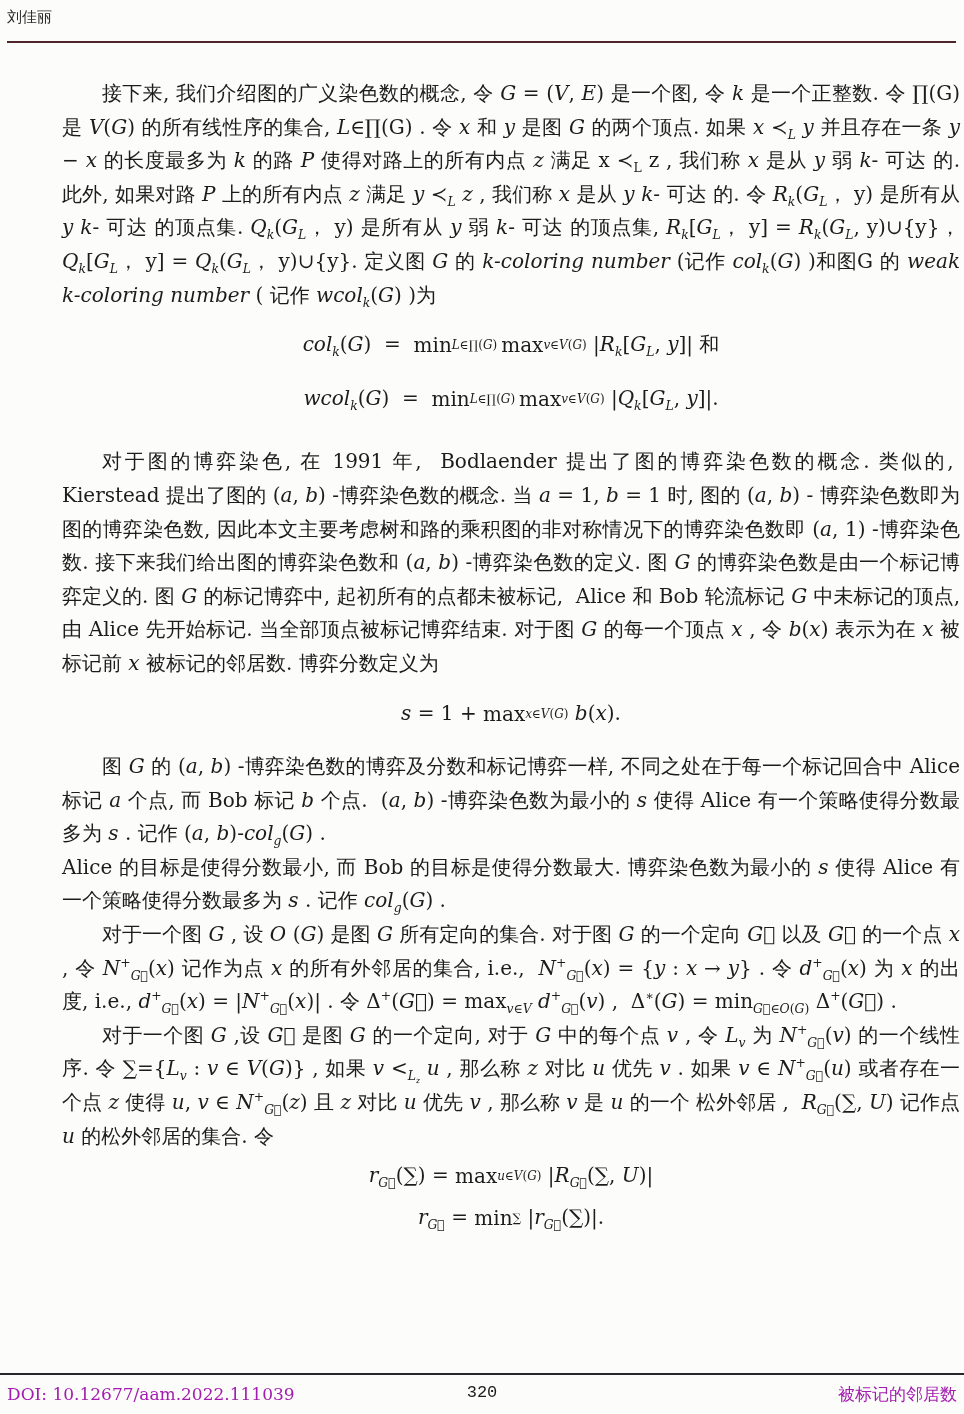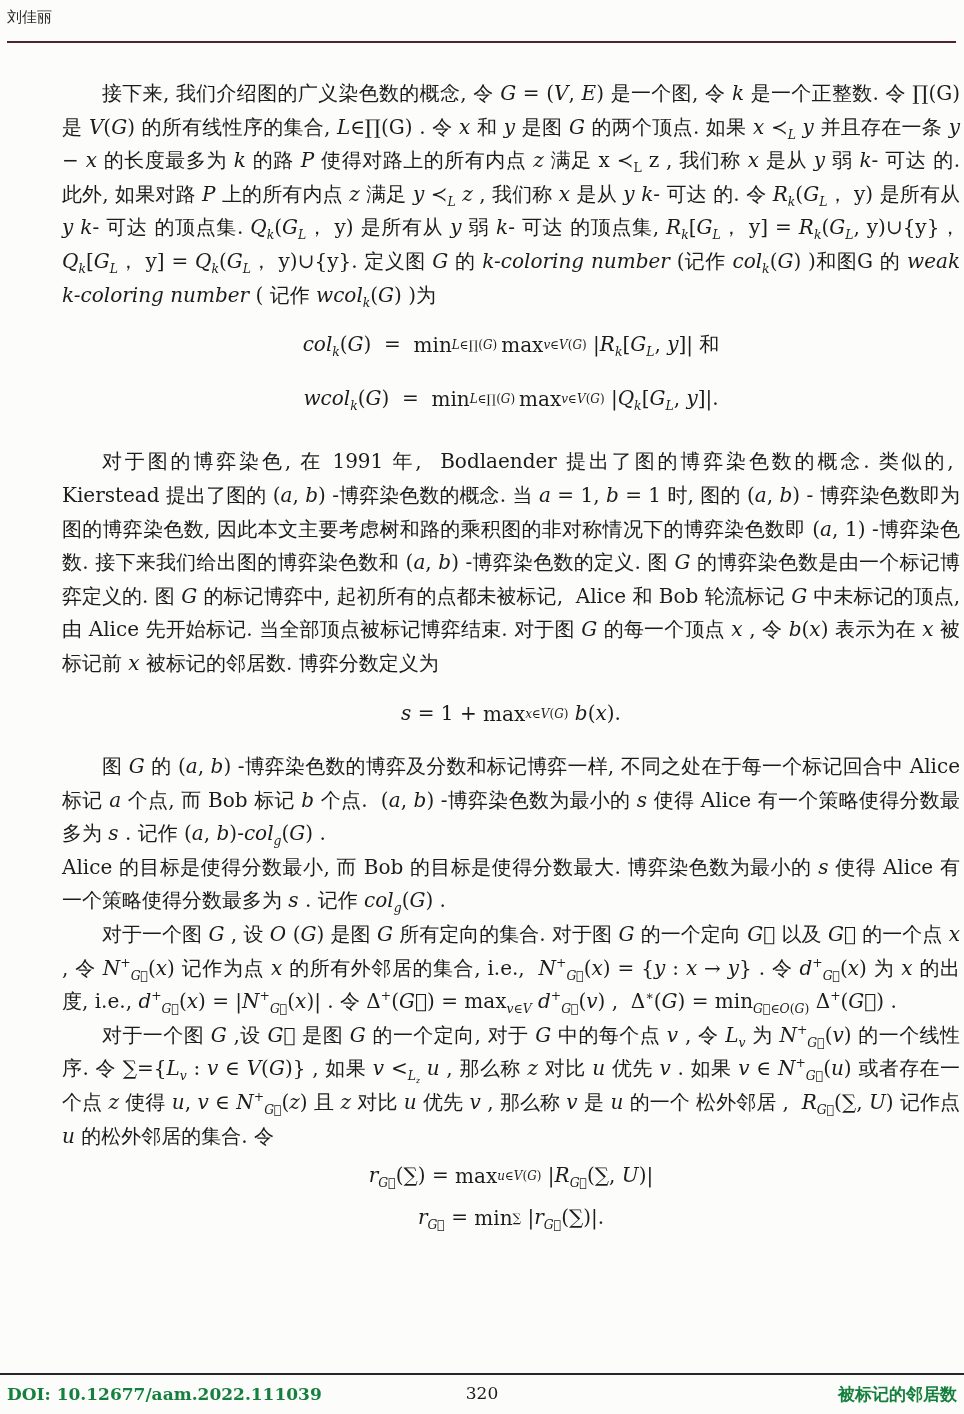--- a/index.html
+++ b/index.html
@@ -60,22 +60,22 @@
     position: absolute;
     left: 0; right: 0;
     bottom: 8px;
     border-top: 2px solid #26262a;
     padding: 8px 7px 0 7px;
     display: flex;
     justify-content: space-between;
     align-items: baseline;
     font-size: 17px;
   }
-  .footer-doi, .footer-journal { color: #15803d; font-weight: bold; }
-  .footer-page { color: #1c1c1c; position: absolute; left: 0; right: 0; text-align: center; }
+  .footer-doi, .footer-journal { color: #a21caf; }
+  .footer-page { color: #1c1c1c; position: absolute; left: 0; right: 0; text-align: center; font-family: Liberation Mono, monospace; }
 </style>
 </head>
 <body>
 
 <header class="page-header">
   <div class="author-name">刘佳丽</div>
   <hr class="header-rule">
 </header>
 
 <main class="content">

